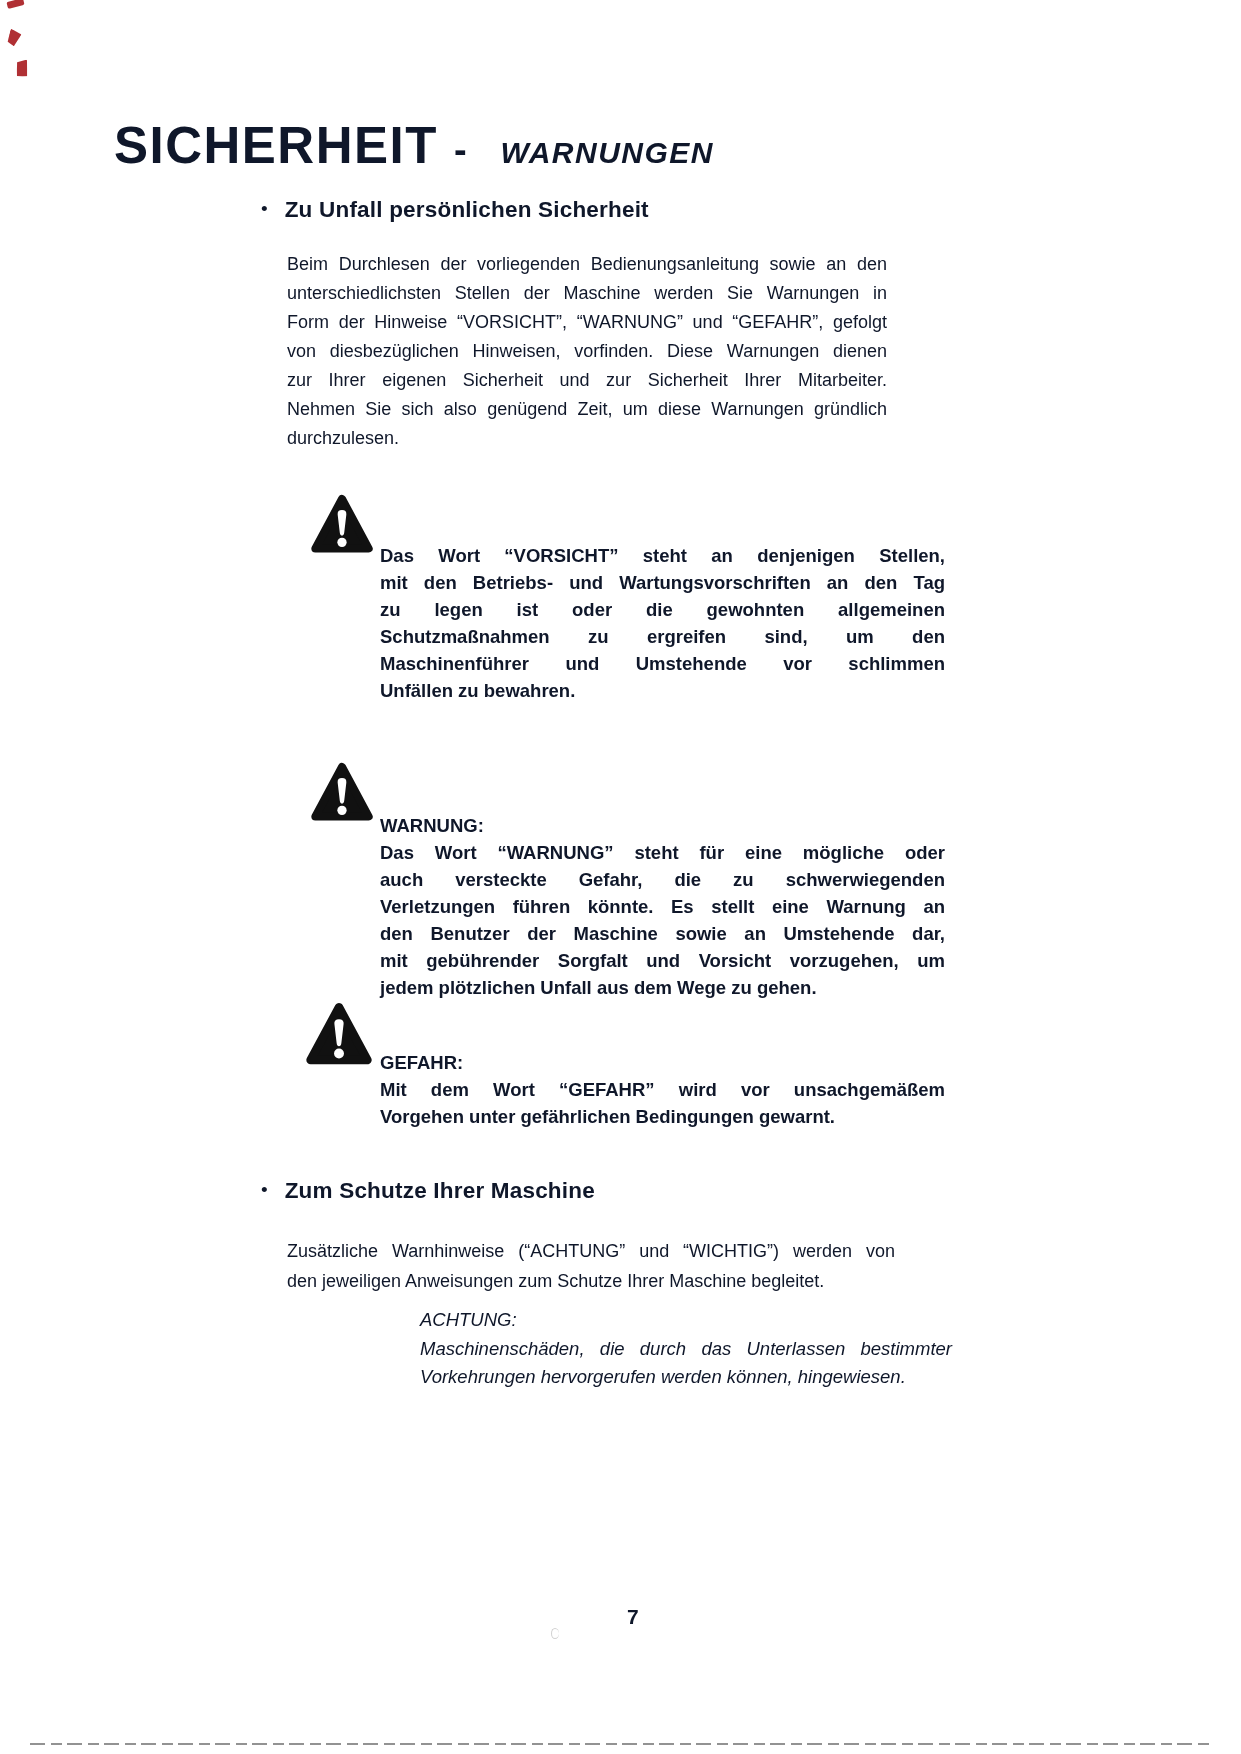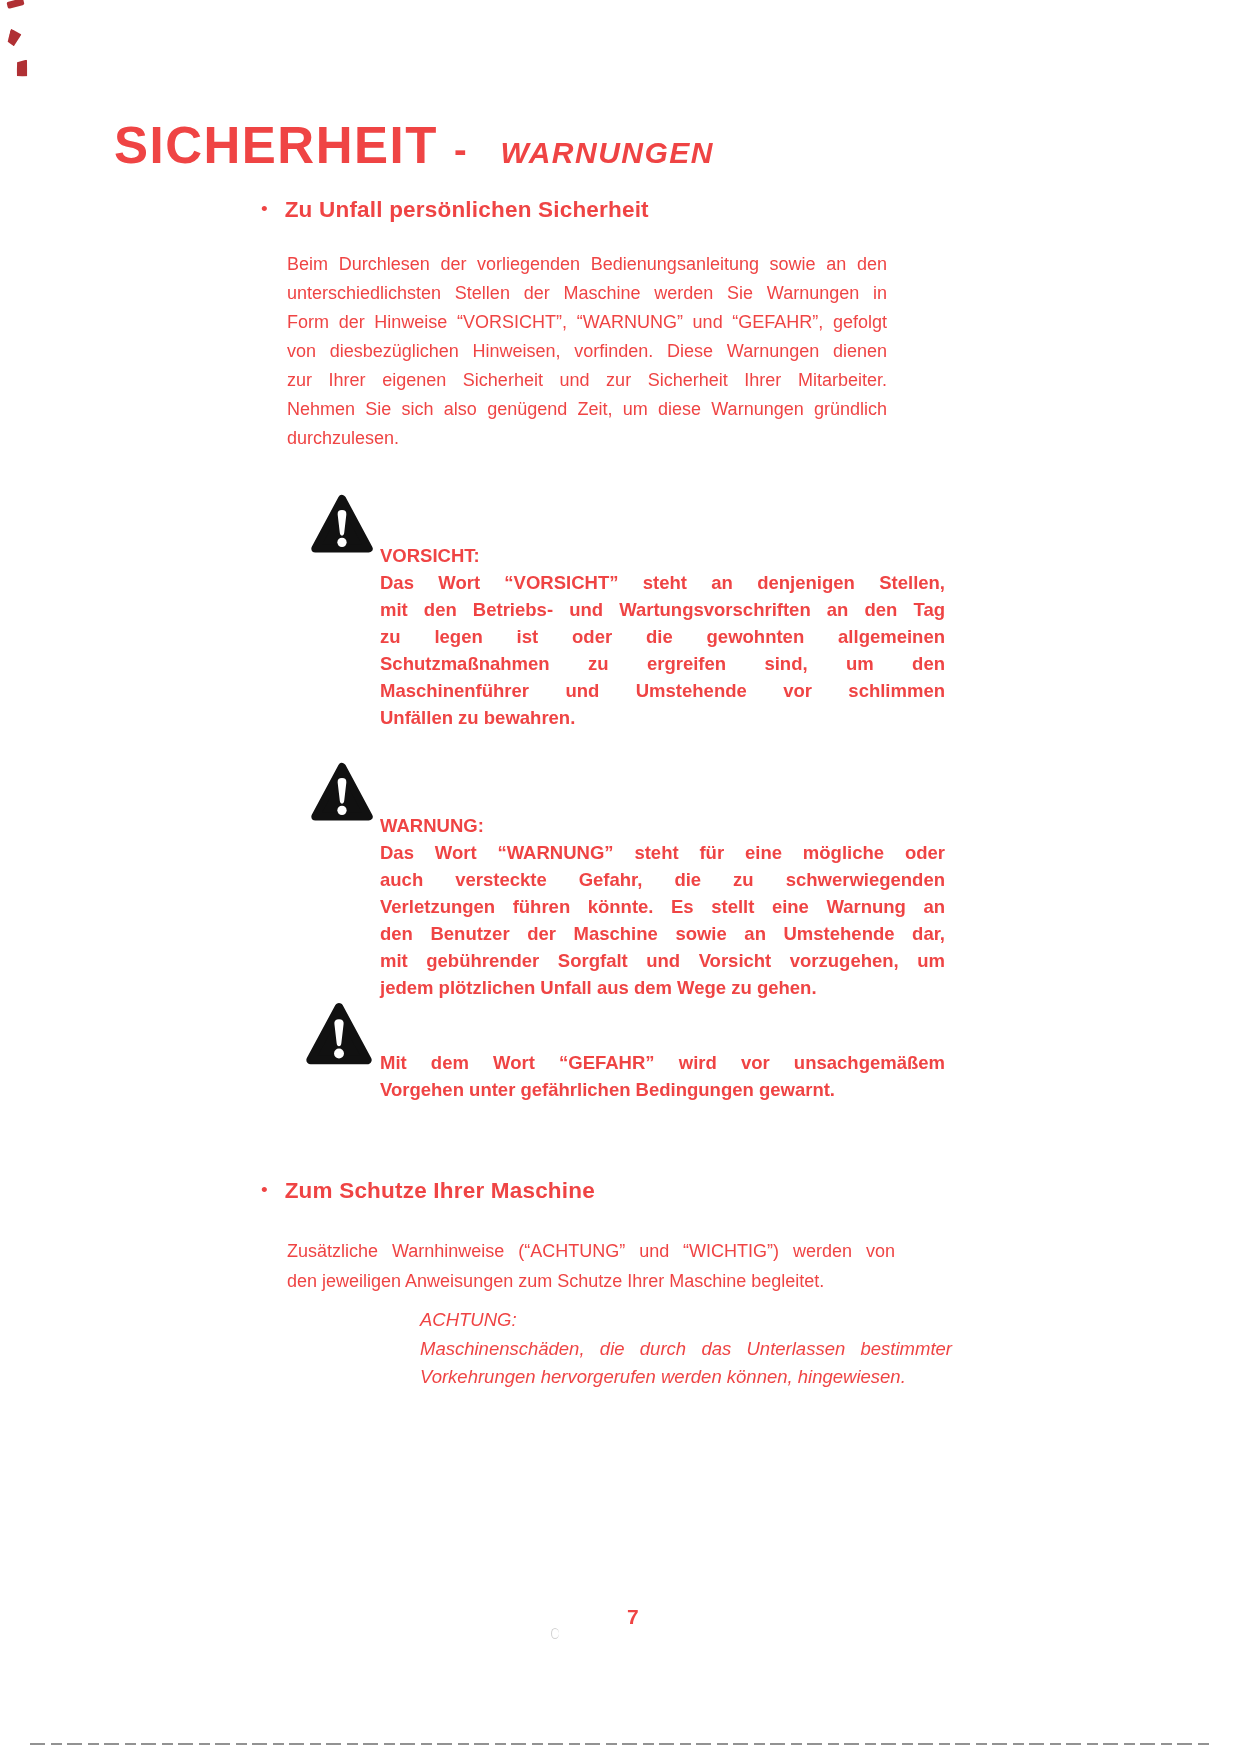--- a/index.html
+++ b/index.html
@@ -1,18 +1,18 @@
 <!DOCTYPE html>
 <html><head>
 <meta charset="utf-8">
 <style>
   html,body{margin:0;padding:0;background:#ffffff;}
   .page{
     position:relative;width:1241px;height:1754px;background:#ffffff;
-    font-family:"Liberation Sans",sans-serif;color:#ef4444;overflow:hidden;
+    font-family:"Liberation Sans",sans-serif;color:#0f172a;overflow:hidden;
   }
   
   .title{position:absolute;left:114px;top:116px;display:flex;align-items:baseline;white-space:nowrap;}
   .title-main{font-size:51px;font-weight:bold;letter-spacing:1.5px;}
   .title-sep{font-size:38px;font-weight:bold;margin:0 14px 0 16px;}
   .title-sub{font-size:30px;font-weight:bold;font-style:italic;letter-spacing:1.5px;margin-left:20px;}
   
   .section-head{position:absolute;left:261px;display:flex;align-items:baseline;}
   .section-head .bullet{font-size:19px;margin-right:17px;position:relative;top:-2px;}
   .section-head .head-text{font-size:22.5px;font-weight:bold;letter-spacing:0.2px;}
@@ -69,21 +69,20 @@
   </div>
 
   <div class="tri" style="left:311px;top:487px;">
     <svg width="62" height="76" viewBox="0 0 100 100" aria-hidden="true">
       <path d="M50 8 L93 88 L7 88 Z" fill="#111" stroke="#111" stroke-width="13" stroke-linejoin="round"></path>
       <path d="M50 26 C55 26 57.5 28.5 57 33 L53.6 62 C53.3 65.5 51.8 67 50 67 C48.2 67 46.7 65.5 46.4 62 L43 33 C42.5 28.5 45 26 50 26 Z" fill="#fff"></path>
       <circle cx="50" cy="78" r="7.5" fill="#fff"></circle>
     </svg>
   </div>
   <div class="warn-text" style="top:542px;">
-    <div class="warn-label">VORSICHT:</div>
     <div class="jline">Das Wort “VORSICHT” steht an denjenigen Stellen,</div>
     <div class="jline">mit den Betriebs- und Wartungsvorschriften an den Tag</div>
     <div class="jline">zu legen ist oder die gewohnten allgemeinen</div>
     <div class="jline">Schutzmaßnahmen zu ergreifen sind, um den</div>
     <div class="jline">Maschinenführer und Umstehende vor schlimmen</div>
     <div class="lline">Unfällen zu bewahren.</div>
   </div>
 
   <div class="tri" style="left:311px;top:755px;">
     <svg width="62" height="76" viewBox="0 0 100 100" aria-hidden="true">
@@ -103,20 +102,21 @@
   </div>
 
   <div class="tri" style="left:306px;top:998px;">
     <svg width="66" height="74" viewBox="0 0 100 100" aria-hidden="true">
       <path d="M50 8 L93 88 L7 88 Z" fill="#111" stroke="#111" stroke-width="13" stroke-linejoin="round"></path>
       <path d="M50 26 C55 26 57.5 28.5 57 33 L53.6 62 C53.3 65.5 51.8 67 50 67 C48.2 67 46.7 65.5 46.4 62 L43 33 C42.5 28.5 45 26 50 26 Z" fill="#fff"></path>
       <circle cx="50" cy="78" r="7.5" fill="#fff"></circle>
     </svg>
   </div>
   <div class="warn-text" style="top:1049px;">
+    <div class="warn-label">GEFAHR:</div>
     <div class="jline">Mit dem Wort “GEFAHR” wird vor unsachgemäßem</div>
     <div class="lline">Vorgehen unter gefährlichen Bedingungen gewarnt.</div>
   </div>
 
   <div class="section-head" style="top:1178px;">
     <span class="bullet">•</span>
     <span class="head-text">Zum Schutze Ihrer Maschine</span>
   </div>
 
   <div class="para" style="left:287px;top:1237px;width:608px;line-height:29.5px;">

